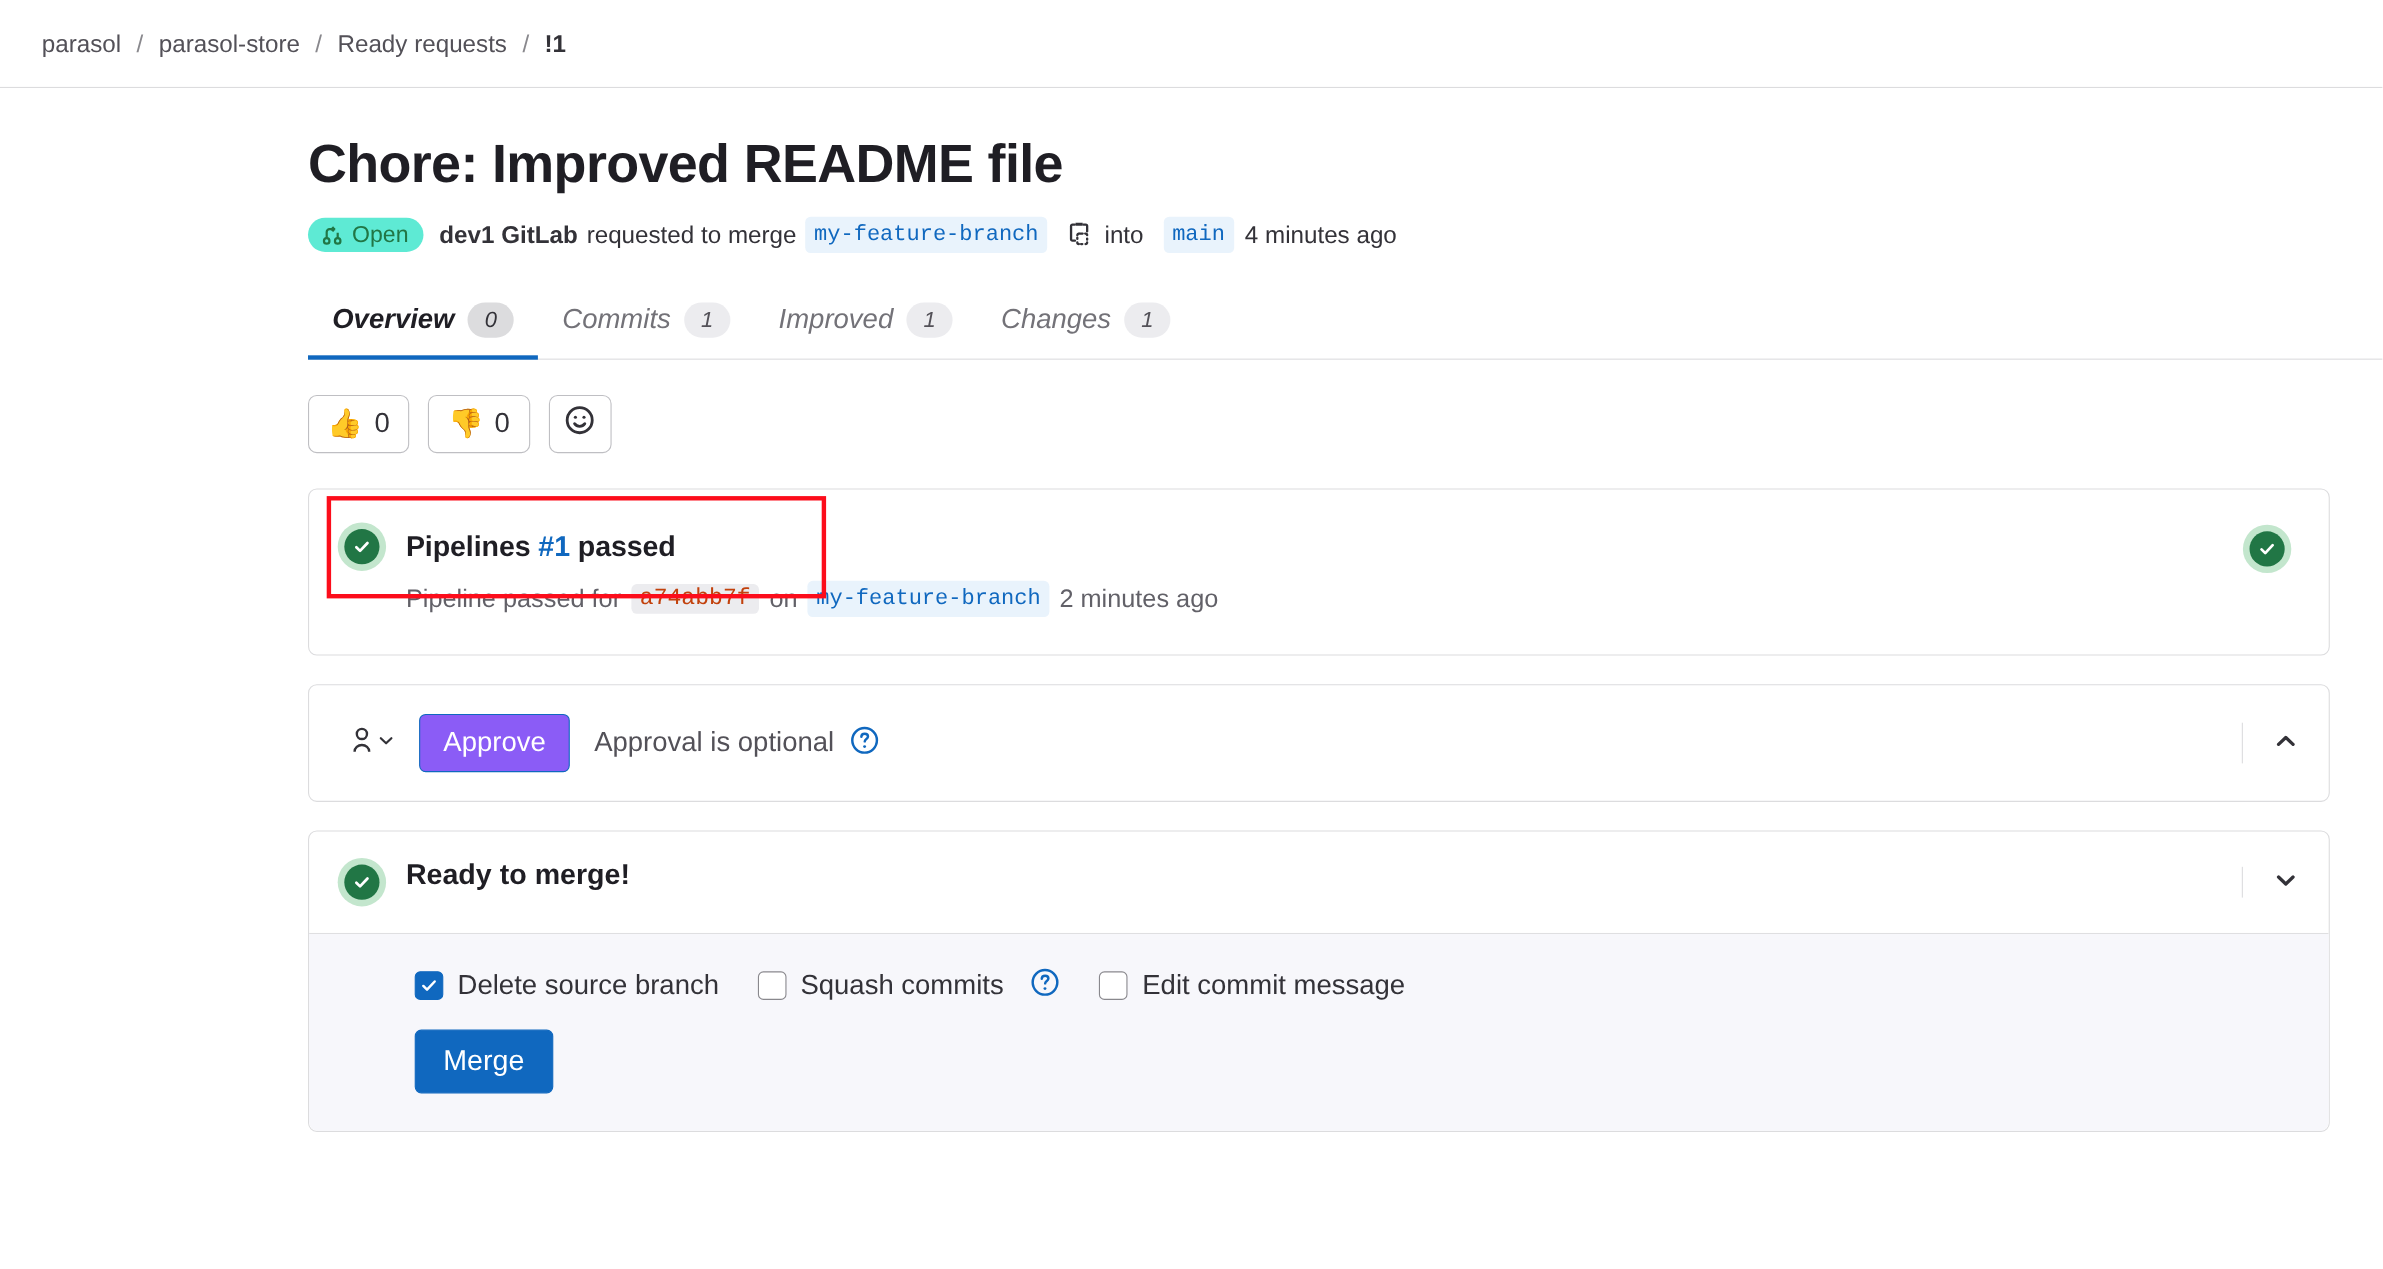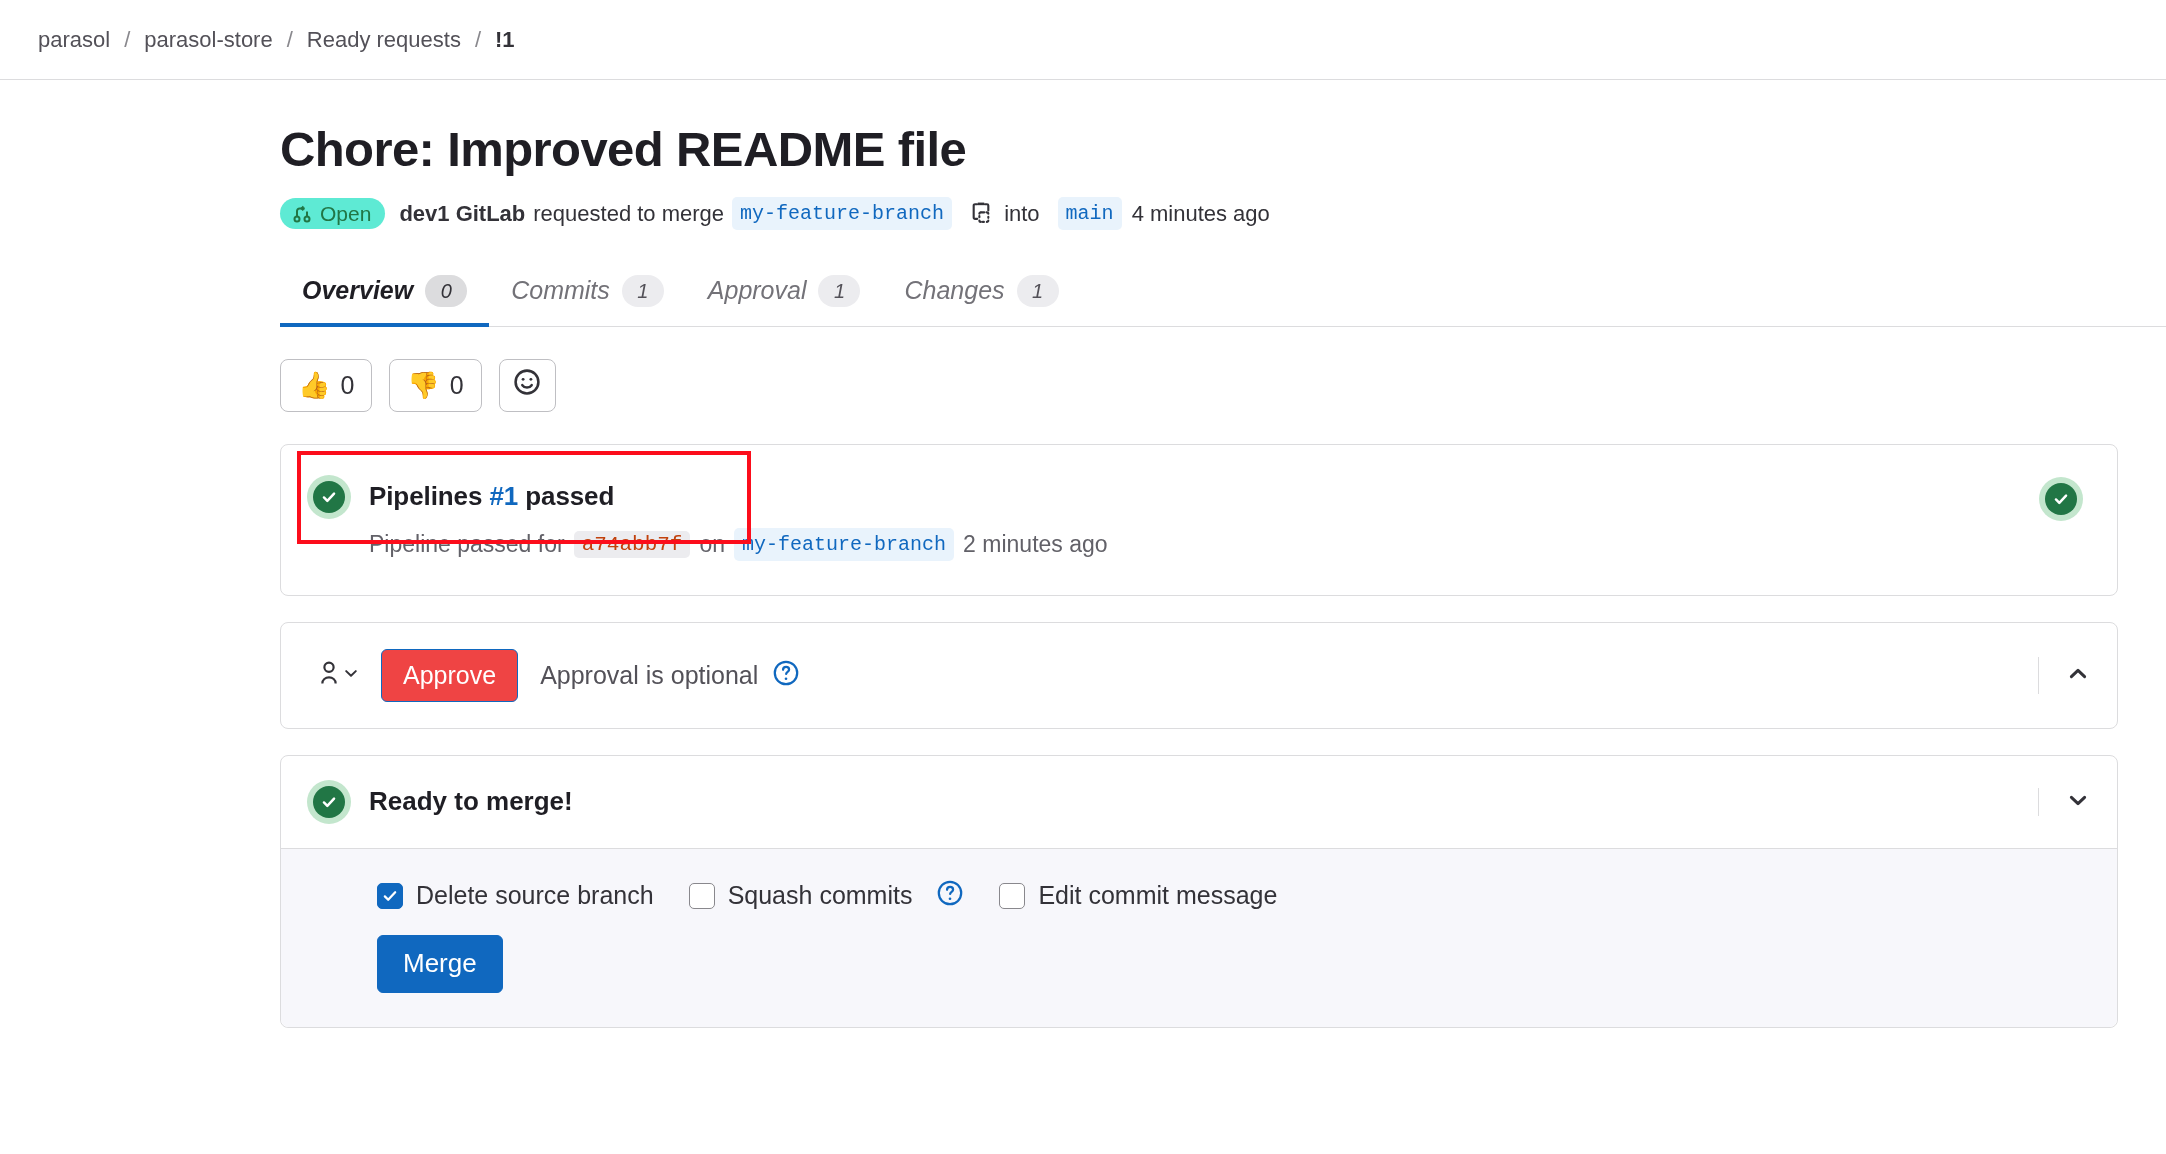--- a/index.html
+++ b/index.html
@@ -254,21 +254,21 @@
     box-sizing: border-box;
   }
   .approvers-icon {
     display: inline-flex;
     align-items: center;
     gap: 2px;
     margin-right: 22px;
     color: #333238;
   }
   .btn-primary {
-    background: #ef4444;
+    background: #8b5cf6;
     color: #ffffff;
     border: 1px solid #1068bf;
     border-radius: 6px;
     font-size: 25px;
     font-weight: 400;
     padding: 11px 21px;
     cursor: pointer;
     line-height: 1.15;
     font-family: "Liberation Sans", sans-serif;
   }
@@ -301,21 +301,21 @@
     justify-content: center;
     background: none;
     border: none;
     cursor: pointer;
     align-self: stretch;
   }
 
   
   .ready-head {
     display: flex;
-    align-items: center;
+    align-items: flex-start;
     padding: 24px 0 24px 26px;
     min-height: 82px;
     box-sizing: border-box;
   }
   .ready-title {
     font-size: 26px;
     font-weight: 700;
     color: #1f1e24;
     margin-left: 18px;
   }
@@ -437,21 +437,21 @@
   <div class="tabs">
     <a class="tab active">
       <span>Overview</span>
       <span class="tab-count">0</span>
     </a>
     <a class="tab">
       <span>Commits</span>
       <span class="tab-count">1</span>
     </a>
     <a class="tab">
-      <span>Approval</span>
+      <span>Improved</span>
       <span class="tab-count">1</span>
     </a>
     <a class="tab">
       <span>Changes</span>
       <span class="tab-count">1</span>
     </a>
   </div>
 
   <div class="reactions">
     <button class="reaction-btn">

